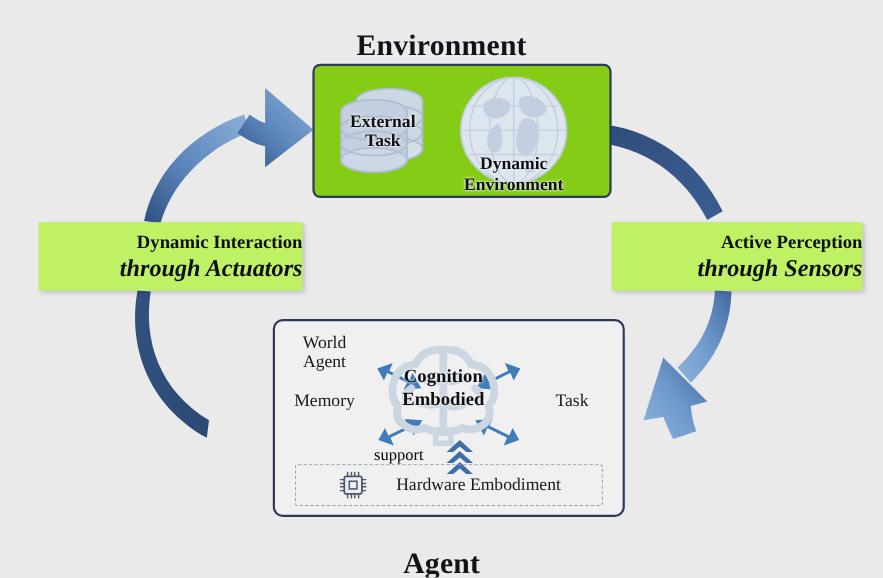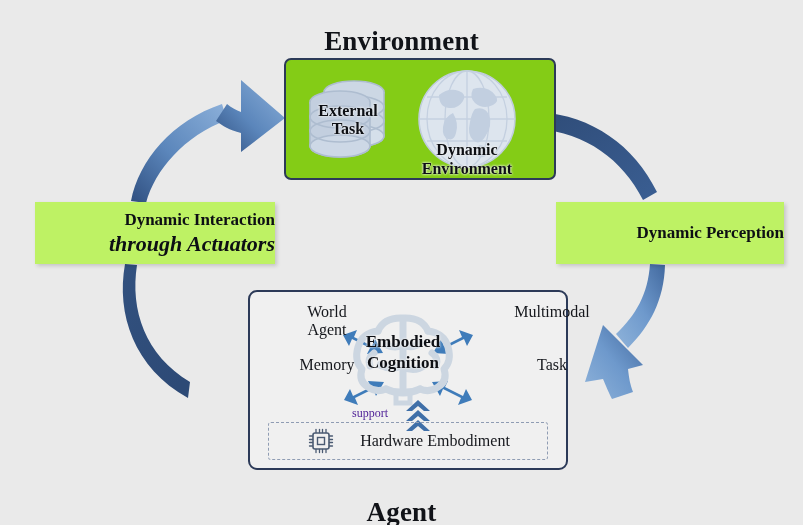--- a/index.html
+++ b/index.html
@@ -55,42 +55,42 @@
   #agent-box{
     position:absolute;left:248px;top:290px;width:320px;height:180px;
     border:2.5px solid #2c3a58;border-radius:9px;
     background:#f0f0f0;
     box-sizing:border-box;
   }
   .node-label{
     position:absolute;
     font-family:"Liberation Serif", serif;
     font-size:16px;line-height:1.15;color:#15171c;
-    text-align:center;white-space:nowrap;margin-left:32px;
+    text-align:center;white-space:nowrap;
   }
   #n-world{left:260px;top:303px;width:70px;}
   #n-memory{left:255px;top:356px;width:80px;}
   #n-mm{left:470px;top:303px;width:100px;}
   #n-task{left:490px;top:356px;width:60px;}
 
   #brain-wrap{position:absolute;left:338px;top:305px;width:130px;height:115px;}
   #brain-wrap svg{position:absolute;left:0;top:0;}
   #brain-text{
     position:absolute;left:0;top:26px;width:130px;
     text-align:center;
     font-family:"Liberation Serif", serif;
     font-weight:bold;font-size:17px;line-height:1.25;
     color:#0d0f14;z-index:4;
     text-shadow:0 0 3px #f1f1f1,0 0 2px #f1f1f1;
   }
 
   #support-label{
     position:absolute;left:340px;top:406px;width:60px;
     font-family:"Liberation Serif", serif;
-    font-size:12px;color:#4c1d95;text-align:center;
+    font-size:15px;color:#000000;text-align:left;
   }
   #support-chevrons{position:absolute;left:405px;top:399px;width:26px;height:32px;}
 
   #hw-box{
     position:absolute;left:268px;top:422px;width:280px;height:38px;
     border:1.4px dashed #8f9cb3;border-radius:3px;
     background:transparent;box-sizing:border-box;
     display:flex;align-items:center;
   }
   #hw-inner{display:flex;align-items:center;justify-content:center;width:100%;gap:24px;}
@@ -260,21 +260,20 @@
     </g>
   </svg>
 
   <div class="big-title" id="agent-title">Agent</div>
 
   <div class="node-label" id="n-world">
     <div>World</div>
     <div>Agent</div>
   </div>
   <div class="node-label" id="n-mm">
-    <div>Multimodal</div>
   </div>
   <div class="node-label" id="n-memory">
     <div>Memory</div>
   </div>
   <div class="node-label" id="n-task">
     <div>Task</div>
   </div>
 
   <div id="brain-wrap">
     <svg width="130" height="115" viewBox="0 0 130 115">
@@ -287,22 +286,22 @@
         <path d="M48 40 q10 4 17 0"></path>
         <path d="M65 40 q10 4 17 -2"></path>
         <path d="M42 60 q12 6 23 0"></path>
         <path d="M65 62 q12 6 22 -2"></path>
         <path d="M36 48 q-7 5 -4 13"></path>
         <path d="M94 48 q7 5 4 13"></path>
       </g>
       <path d="M58 86 h14 v12 h-14 z" fill="none" stroke="#ccd6e1" stroke-width="5"></path>
     </svg>
     <div id="brain-text">
+      <div>Cognition</div>
       <div>Embodied</div>
-      <div>Cognition</div>
     </div>
   </div>
 
   <div id="support-label">support</div>
 
   <svg id="support-chevrons" viewBox="0 0 26 32">
     <g fill="#3f6fa8">
       <path d="M13 1 L25 12 L19 12 L13 7 L7 12 L1 12 Z"></path>
       <path d="M13 11 L25 22 L19 22 L13 17 L7 22 L1 22 Z"></path>
       <path d="M13 21 L25 32 L19 32 L13 27 L7 32 L1 32 Z"></path>
@@ -336,16 +335,17 @@
       <span id="hw-label">Hardware Embodiment</span>
     </div>
   </div>
 
   <div class="caption-panel" id="cap-left">
     <div class="cap-line1">Dynamic Interaction</div>
     <div class="cap-line2">through Actuators</div>
   </div>
 
   <div class="caption-panel" id="cap-right">
-    <div class="cap-line1">Dynamic Perception</div>
+    <div class="cap-line1">Active Perception</div>
+    <div class="cap-line2">through Sensors</div>
   </div>
 
 </div>
 
 </body></html>

